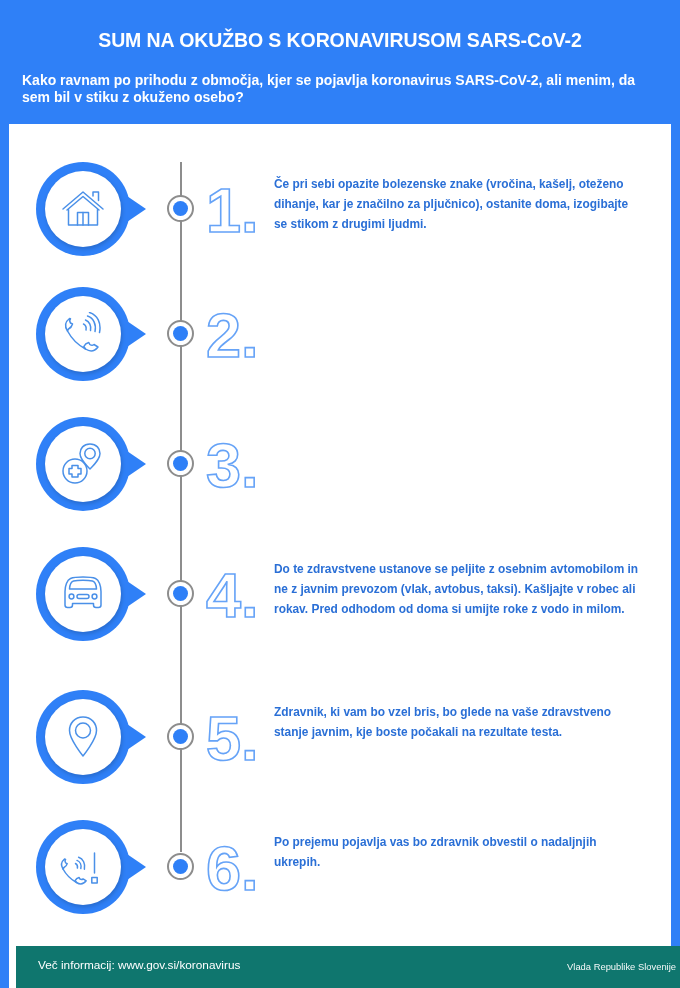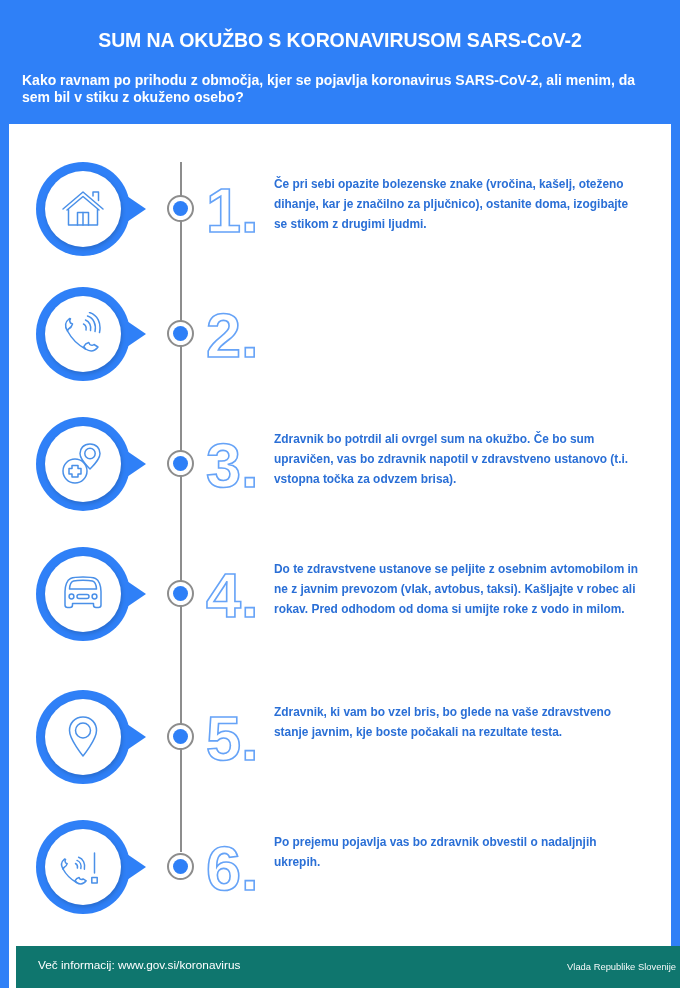--- a/index.html
+++ b/index.html
@@ -287,21 +287,20 @@
               <circle cx="16" cy="30" r="12"></circle>
               <path d="M13 24.5 H19 V27.5 H22 V33 H19 V36 H13 V33 H10 V27.5 H13 Z"></path>
             </svg>
           </span>
         </div>
       </div>
       <div class="node">
         <div class="node-dot"></div>
       </div>
       <div class="numeral">3.</div>
-      <div class="step-text">Zdravnik bo potrdil ali ovrgel sum na okužbo. Če bo sum upravičen, vas bo zdravnik napotil v zdravstveno ustanovo (t.i. vstopna točka za odvzem brisa).</div>
     </div>
 
     <div class="step" style="top:413px">
       <div class="badge">
         <div class="badge-tail"></div>
         <div class="badge-ring"></div>
         <div class="badge-inner">
           <span class="badge-icon">
             <svg width="50" height="40" viewBox="0 0 50 40" fill="none" stroke="#4a90e8" stroke-width="1.5" stroke-linejoin="round" stroke-linecap="round">
               <path d="M7 17.5 C7 12 9 6 12.5 4.5 C17.5 2.5 32.5 2.5 37.5 4.5

